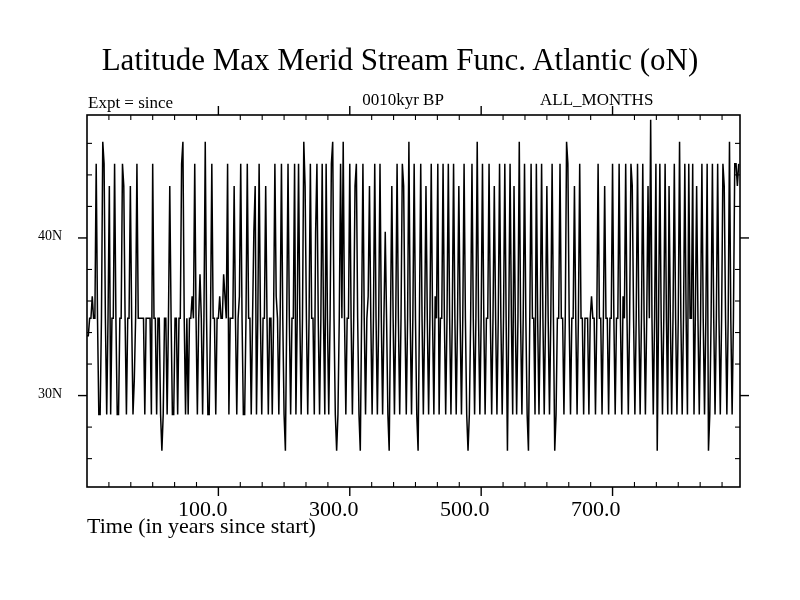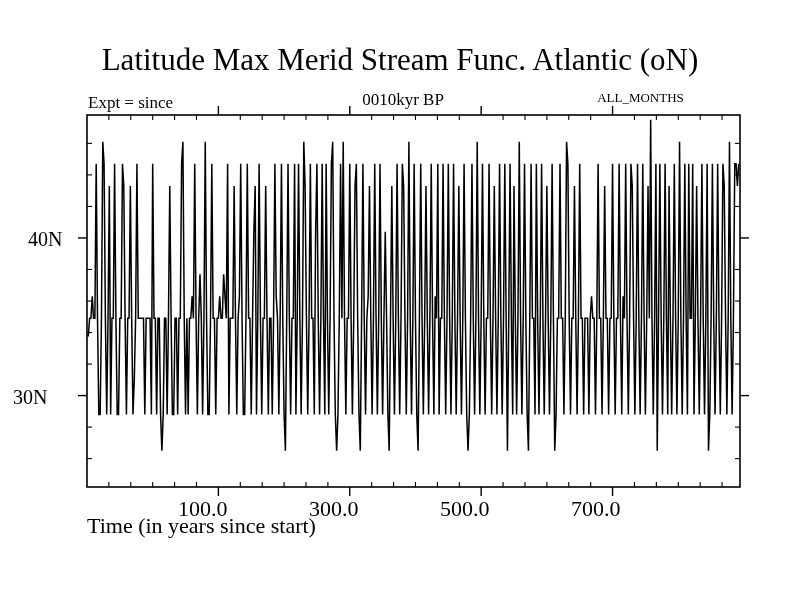--- a/index.html
+++ b/index.html
@@ -7,24 +7,24 @@
     position:relative;width:800px;height:600px;background:#ffffff;
     font-family:"Liberation Serif","DejaVu Serif",serif;color:#000;
     overflow:hidden;
   }
   .title{
     position:absolute;top:42px;left:0;width:800px;text-align:center;
     font-size:31px;letter-spacing:0px;white-space:nowrap;
   }
   .sub-left{position:absolute;top:93px;left:88px;font-size:17px;}
   .sub-center{position:absolute;top:90px;left:0;width:806px;text-align:center;font-size:17px;}
-  .sub-right{position:absolute;top:90px;left:540px;width:201px;text-align:center;font-size:13px;font-family:Liberation Serif, serif;}
-  .ytick-label{position:absolute;width:44px;text-align:left;font-size:20px;}
+  .sub-right{position:absolute;top:90px;left:540px;width:201px;text-align:left;font-size:17px;font-family:Liberation Serif, serif;}
+  .ytick-label{position:absolute;width:44px;text-align:center;font-size:14px;}
   .ylab-40{left:28px;top:228px;}
-  .ylab-30{left:13px;top:386px;}
+  .ylab-30{left:28px;top:386px;}
   .xtick-label{position:absolute;top:496px;width:80px;text-align:left;font-size:22px;}
   .xlab-100{left:178px;}
   .xlab-200{left:309px;}
   .xlab-300{left:440px;}
   .xlab-400{left:571px;}
   .xaxis-title{
     position:absolute;top:513px;left:87px;width:653px;text-align:left;
     font-size:22px;white-space:nowrap;
   }
   #plot-svg{position:absolute;left:0;top:0;overflow:visible;}

